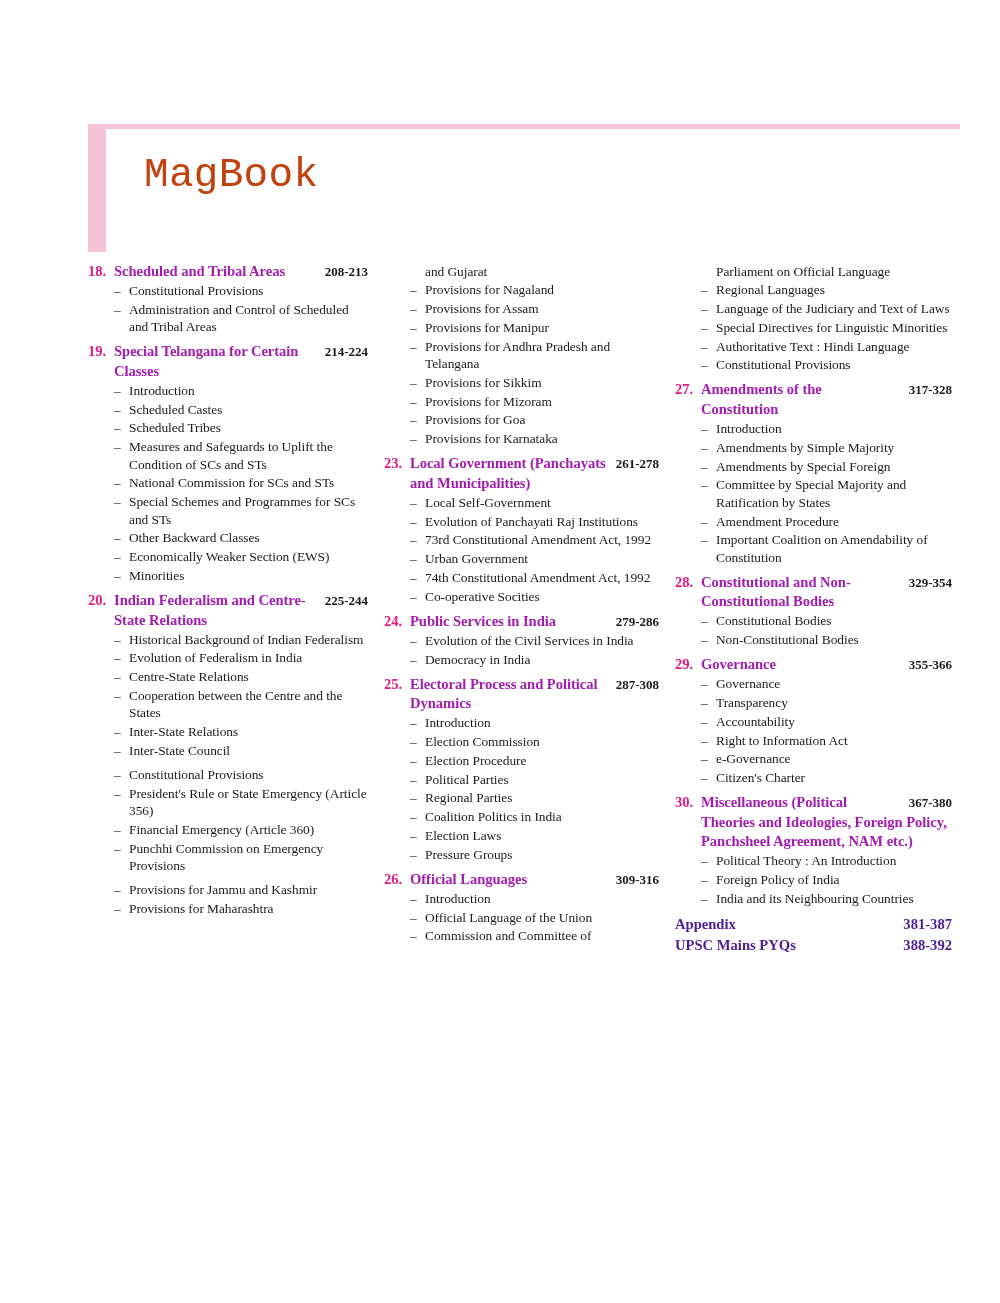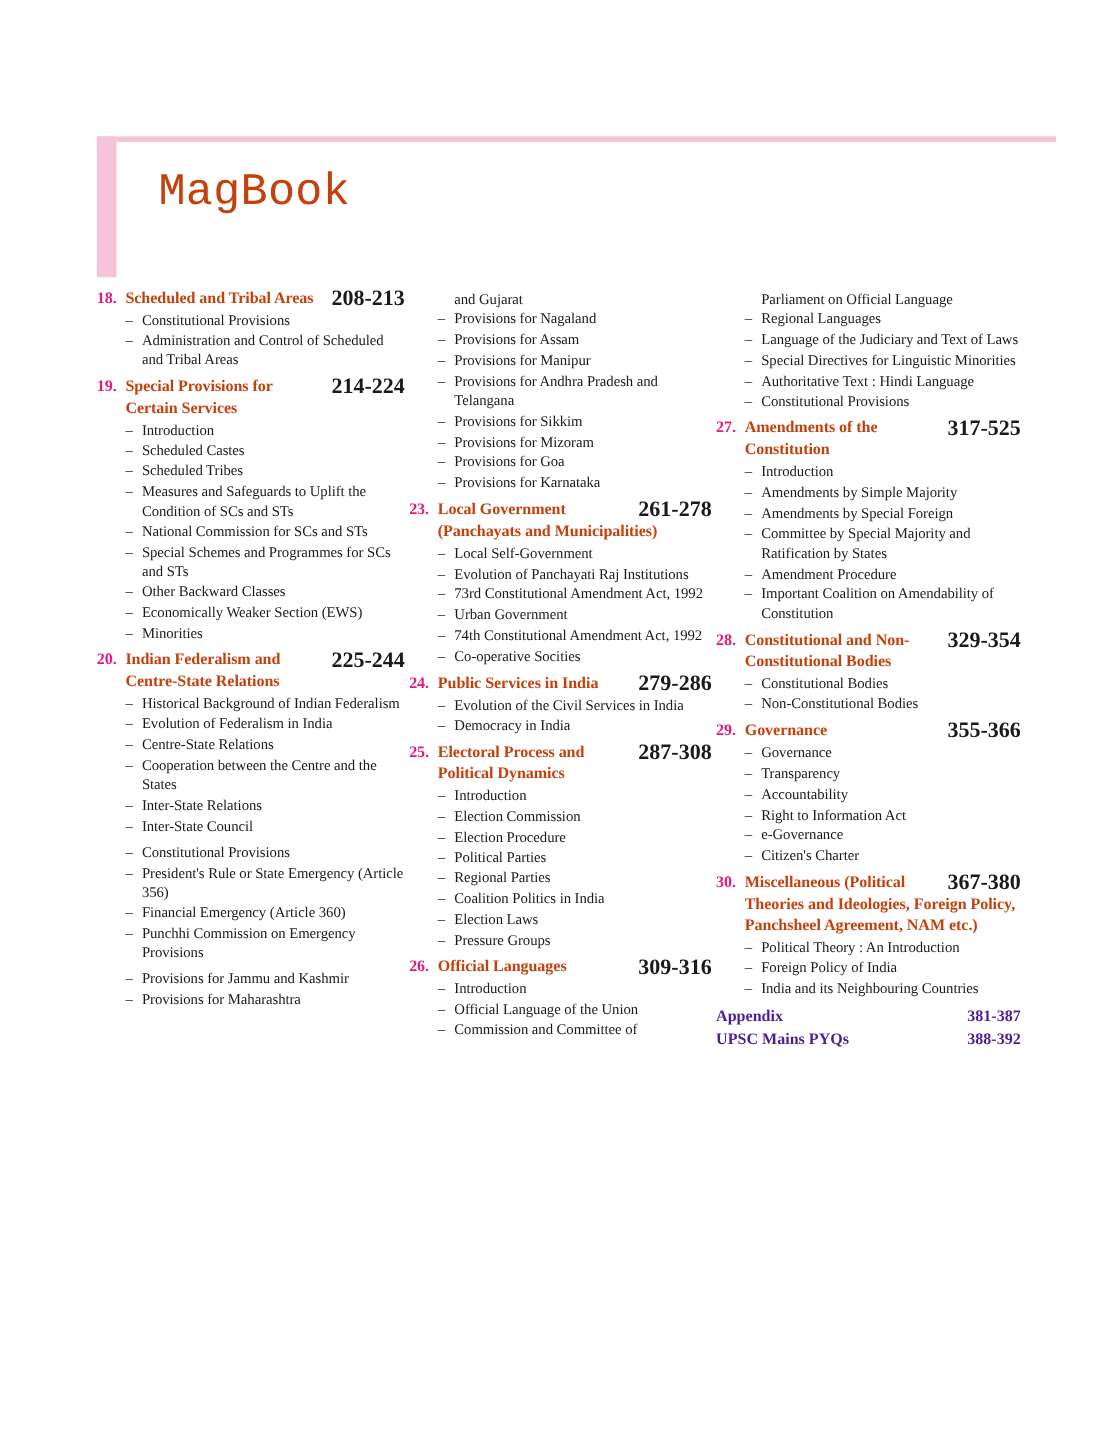--- a/index.html
+++ b/index.html
@@ -45,21 +45,21 @@
     white-space: nowrap;
   }
 
   
   #toc-columns {
     position: absolute;
     left: 88px;
     top: 262px;
     width: 872px;
     display: flex;
-    gap: 4px;
+    gap: 16px;
     font-family: Liberation Serif, serif;
   }
   .toc-column {
     width: 275px;
     margin-right: 0px;
   }
   .toc-column.col-1 { width: 280px; }
   .toc-column.col-2 { width: 275px; }
   .toc-column.col-3 { width: 277px; }
 
@@ -81,26 +81,26 @@
     letter-spacing: -0.1px;
   }
   .chapter-title-wrap {
     flex: 1 1 auto;
     position: relative;
   }
   .chapter-title {
     font-weight: bold;
     font-size: 14.6px;
     line-height: 19.6px;
-    color: #c2410c;
+    color: #a21caf;
     letter-spacing: -0.05px;
   }
   .chapter-pages {
     font-weight: bold;
-    font-size: 20px;
+    font-size: 13px;
     line-height: 19.6px;
     color: #1a1a1a;
     float: right;
     margin-left: 8px;
     white-space: nowrap;
   }
 
   
   .sub-list {
     list-style: none;
@@ -154,21 +154,21 @@
           <div class="chapter-title-wrap"><span class="chapter-pages">208-213</span><span class="chapter-title">Scheduled and Tribal Areas</span></div>
         </div>
         <ul class="sub-list">
           <li class="sub-item"><span class="dash">–</span><span>Constitutional Provisions</span></li>
           <li class="sub-item"><span class="dash">–</span><span>Administration and Control of Scheduled and Tribal Areas</span></li>
         </ul>
       </div>
       <div class="chapter">
         <div class="chapter-head">
           <div class="chapter-num">19.</div>
-          <div class="chapter-title-wrap"><span class="chapter-pages">214-224</span><span class="chapter-title">Special Provisions for Certain Services</span></div>
+          <div class="chapter-title-wrap"><span class="chapter-pages">214-224</span><span class="chapter-title">Special Telangana for Certain Classes</span></div>
         </div>
         <ul class="sub-list">
           <li class="sub-item"><span class="dash">–</span><span>Introduction</span></li>
           <li class="sub-item"><span class="dash">–</span><span>Scheduled Castes</span></li>
           <li class="sub-item"><span class="dash">–</span><span>Scheduled Tribes</span></li>
           <li class="sub-item"><span class="dash">–</span><span>Measures and Safeguards to Uplift the Condition of SCs and STs</span></li>
           <li class="sub-item"><span class="dash">–</span><span>National Commission for SCs and STs</span></li>
           <li class="sub-item"><span class="dash">–</span><span>Special Schemes and Programmes for SCs and STs</span></li>
           <li class="sub-item"><span class="dash">–</span><span>Other Backward Classes</span></li>
           <li class="sub-item"><span class="dash">–</span><span>Economically Weaker Section (EWS)</span></li>
@@ -277,21 +277,21 @@
           <li class="sub-item"><span class="dash">–</span><span>Regional Languages</span></li>
           <li class="sub-item"><span class="dash">–</span><span>Language of the Judiciary and Text of Laws</span></li>
           <li class="sub-item"><span class="dash">–</span><span>Special Directives for Linguistic Minorities</span></li>
           <li class="sub-item"><span class="dash">–</span><span>Authoritative Text : Hindi Language</span></li>
           <li class="sub-item"><span class="dash">–</span><span>Constitutional Provisions</span></li>
         </ul>
       </div>
       <div class="chapter">
         <div class="chapter-head">
           <div class="chapter-num">27.</div>
-          <div class="chapter-title-wrap"><span class="chapter-pages">317-525</span><span class="chapter-title">Amendments of the Constitution</span></div>
+          <div class="chapter-title-wrap"><span class="chapter-pages">317-328</span><span class="chapter-title">Amendments of the Constitution</span></div>
         </div>
         <ul class="sub-list">
           <li class="sub-item"><span class="dash">–</span><span>Introduction</span></li>
           <li class="sub-item"><span class="dash">–</span><span>Amendments by Simple Majority</span></li>
           <li class="sub-item"><span class="dash">–</span><span>Amendments by Special Foreign</span></li>
           <li class="sub-item"><span class="dash">–</span><span>Committee by Special Majority and Ratification by States</span></li>
           <li class="sub-item"><span class="dash">–</span><span>Amendment Procedure</span></li>
           <li class="sub-item"><span class="dash">–</span><span>Important Coalition on Amendability of Constitution</span></li>
         </ul>
       </div>

